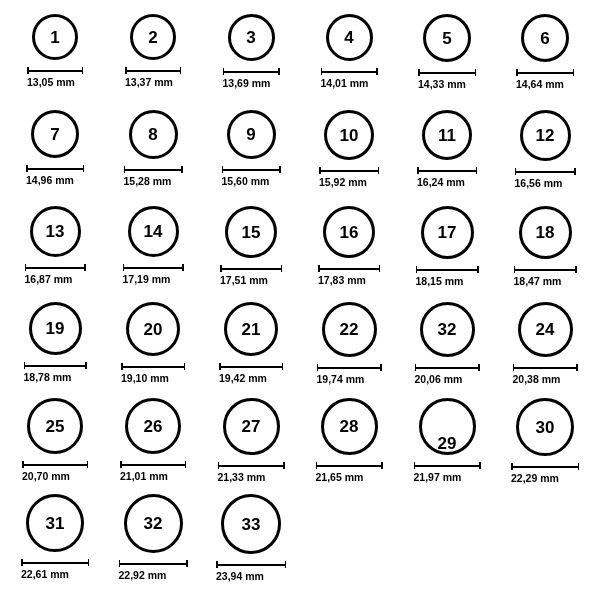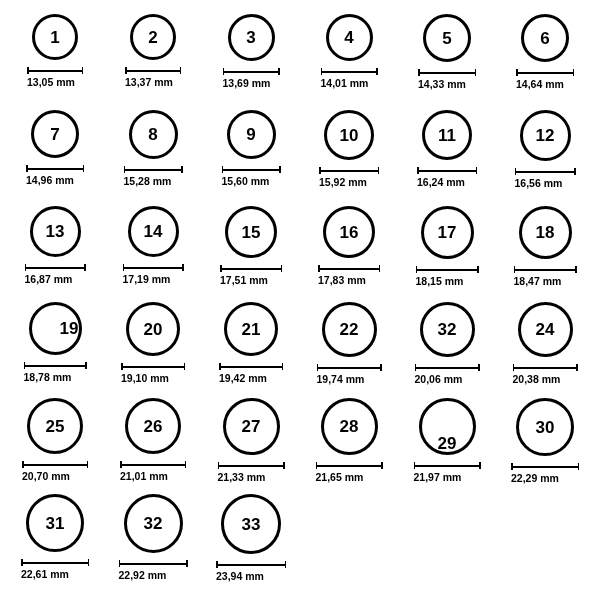--- a/index.html
+++ b/index.html
@@ -323,21 +323,21 @@
         <div class="measure">
           <div class="caliper" style="width: 63px;">
             <div class="bar"></div>
             <div class="tick left"></div>
             <div class="tick right"></div>
           </div>
           <div class="mm">18,47 mm</div>
         </div>
       </div>
       <div class="cell">
-        <div class="ring" style="width: 53px; height: 53px; justify-content: flex-end;">
+        <div class="ring" style="width: 53px; height: 53px;">
           <span class="ring-label">19</span>
         </div>
         <div class="measure">
           <div class="caliper" style="width: 63px;">
             <div class="bar"></div>
             <div class="tick left"></div>
             <div class="tick right"></div>
           </div>
           <div class="mm">18,78 mm</div>
         </div>

